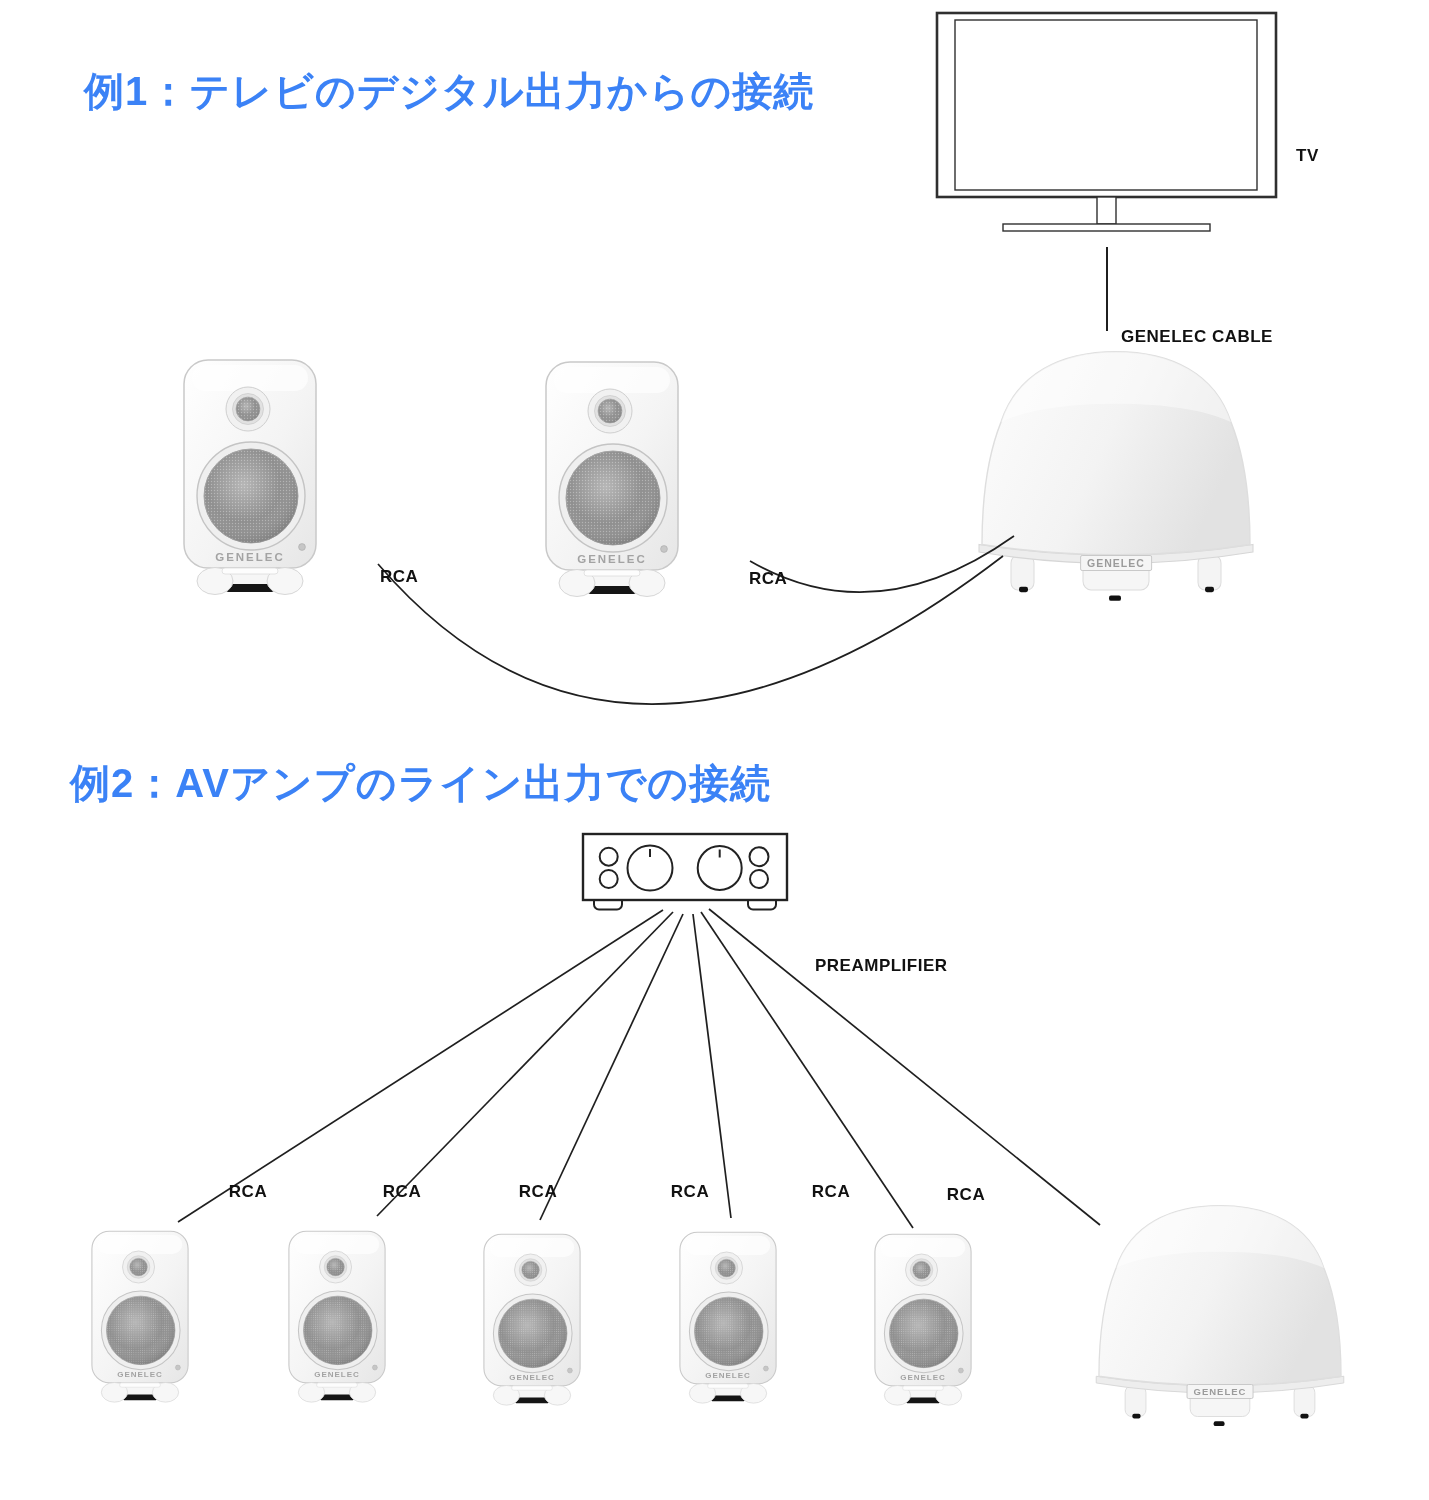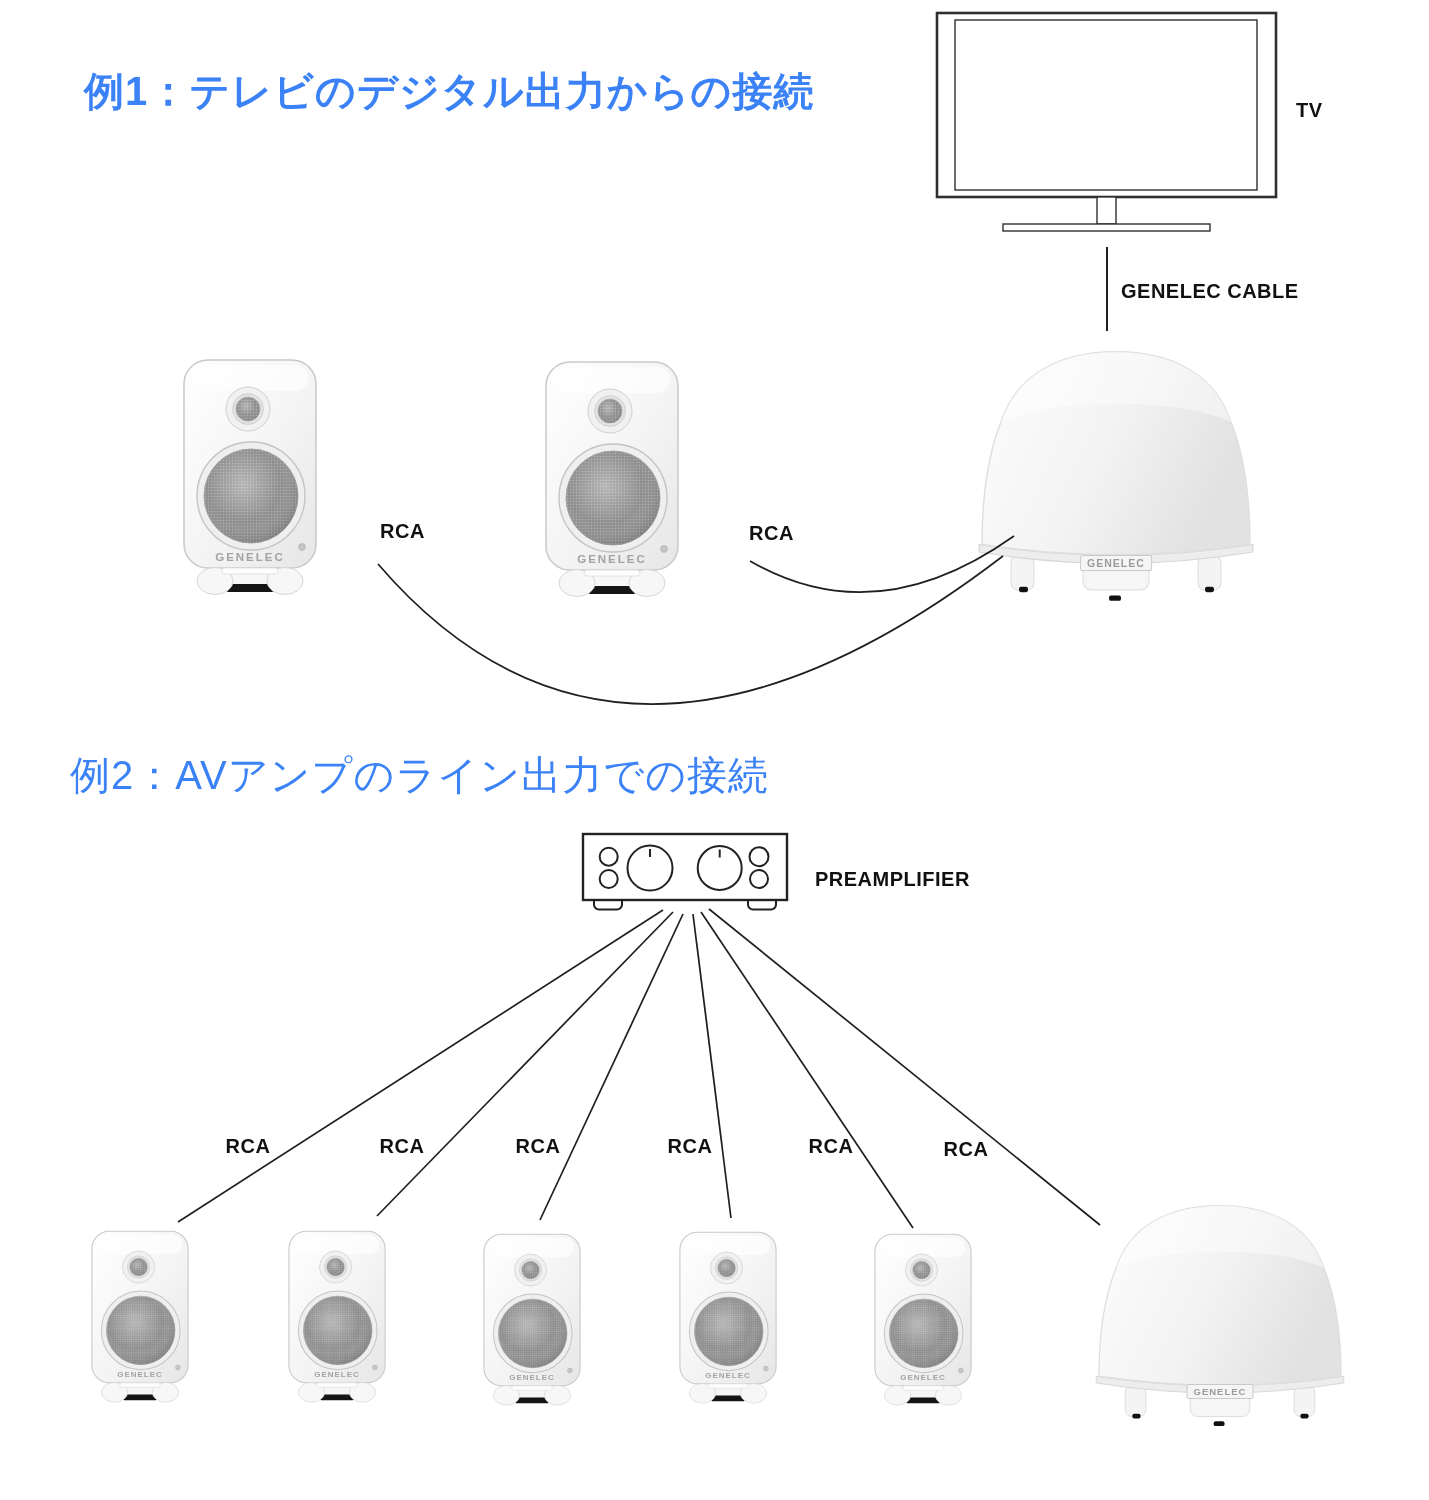--- a/index.html
+++ b/index.html
@@ -2,22 +2,22 @@
 <html><head>
 <meta charset="utf-8">
 <style>
   html,body{margin:0;padding:0;background:#fff;}
   #canvas{
     position:relative;width:1429px;height:1500px;background:#ffffff;overflow:hidden;
     font-family:"Liberation Sans","DejaVu Sans",sans-serif;color:#111;
   }
   .abs{position:absolute;}
   .title{font-weight:900;font-size:40px;letter-spacing:1px;white-space:nowrap;color:#3b82f6;}
-  .title2{font-weight:400;}
-  .lbl{font-weight:bold;font-size:20px;letter-spacing:.5px;color:#111;white-space:nowrap;}
+  .title2{font-weight:700;margin-top:8px;}
+  .lbl{font-weight:bold;font-size:17px;letter-spacing:.5px;color:#111;white-space:nowrap;margin-top:47px;}
   .lbl-c{width:80px;text-align:center;margin-left:-40px;}
   
   .dev{position:absolute;z-index:1;}
   .dev svg{display:block;}
   .brand{
     position:absolute;left:0;right:0;text-align:center;
     color:#a3a3a3;font-weight:600;letter-spacing:2px;line-height:1;
   }
   .spk-lg .brand{top:80%;font-size:11.5px;}
   .spk-sm .brand{top:80%;font-size:8px;letter-spacing:1px;}
@@ -140,21 +140,21 @@
     <circle cx="30.7" cy="51" r="9" fill="#fff" stroke="#222" stroke-width="2"></circle>
     <circle cx="72" cy="40" r="22.5" fill="#fff" stroke="#222" stroke-width="2"></circle>
     <line x1="72" y1="21" x2="72" y2="29" stroke="#222" stroke-width="2"></line>
     <circle cx="141.7" cy="40" r="22" fill="#fff" stroke="#222" stroke-width="2"></circle>
     <line x1="141.7" y1="21.5" x2="141.7" y2="29.5" stroke="#222" stroke-width="2"></line>
     <circle cx="181" cy="28.7" r="9.5" fill="#fff" stroke="#222" stroke-width="2"></circle>
     <circle cx="181" cy="51" r="9" fill="#fff" stroke="#222" stroke-width="2"></circle>
     <path d="M 16 72 v 4.5 a 5 5 0 0 0 5 5 h 18 a 5 5 0 0 0 5 -5 V 72" fill="none" stroke="#222" stroke-width="2"></path>
     <path d="M 170 72 v 4.5 a 5 5 0 0 0 5 5 h 18 a 5 5 0 0 0 5 -5 V 72" fill="none" stroke="#222" stroke-width="2"></path>
   </svg>
-  <div class="abs lbl txt" style="left:815px;top:868px">PREAMPLIFIER</div>
+  <div class="abs lbl txt" style="left:815px;top:909px">PREAMPLIFIER</div>
 
   <div class="abs lbl lbl-c txt" style="left:248px;top:1135px">RCA</div>
   <div class="abs lbl lbl-c txt" style="left:402px;top:1135px">RCA</div>
   <div class="abs lbl lbl-c txt" style="left:538px;top:1135px">RCA</div>
   <div class="abs lbl lbl-c txt" style="left:690px;top:1135px">RCA</div>
   <div class="abs lbl lbl-c txt" style="left:831px;top:1135px">RCA</div>
   <div class="abs lbl lbl-c txt" style="left:966px;top:1138px">RCA</div>
 
   <div class="dev spk spk-sm" style="left:89px;top:1229px;width:102px;height:178px">
     <svg width="102" height="178" viewBox="0 0 140 244">

